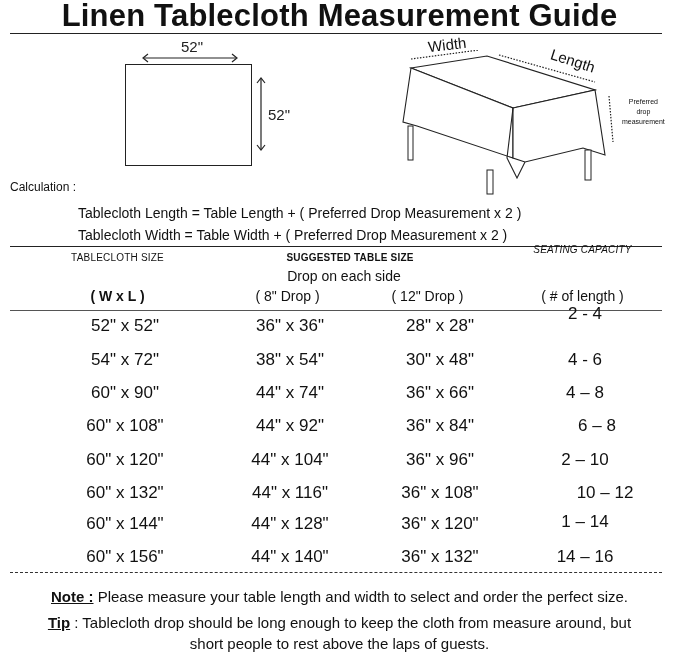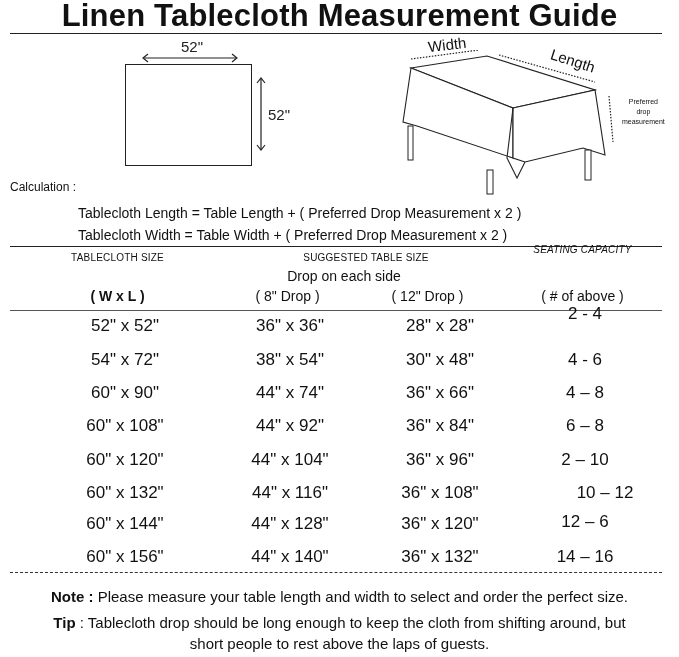--- a/index.html
+++ b/index.html
@@ -8,21 +8,21 @@
   .hr { position:absolute; height:1px; background:#222; }
   .abs { position:absolute; }
   .lbl52 { font-size:15px; color:#222; }
   .calc-title { left:10px; top:180px; font-size:12px; }
   .formula { font-size:14px; left:78px; }
   .th { position:absolute; font-size:10px; text-align:center; font-weight:normal; letter-spacing:0.2px; }
   .sub { position:absolute; font-size:14px; text-align:center; }
   .cell { position:absolute; font-size:17px; text-align:center; }
   .dash { position:absolute; left:10px; width:652px; top:572px; border-top:1px dashed #333; }
   .note { position:absolute; left:0; width:679px; text-align:center; font-size:15px; line-height:22px; }
-  .note b { font-weight:bold; }
+  .note b { font-weight:bold;text-decoration:underline; }
 </style>
 </head>
 <body>
 
 <div class="title">Linen Tablecloth Measurement Guide</div>
 <div class="hr" style="left:10px; width:652px; top:33px;"></div>
 
 <div>
   <div class="abs lbl52" style="left:181px; top:38px;">52"</div>
   <svg class="abs" style="left:140px; top:52px;" width="100" height="12">
@@ -70,27 +70,27 @@
 </div>
 
 <div class="abs calc-title">Calculation :</div>
 <div class="abs formula" style="top:205px;">Tablecloth Length = Table Length + ( Preferred Drop Measurement x 2 )</div>
 <div class="abs formula" style="top:227px;">Tablecloth Width = Table Width + ( Preferred Drop Measurement x 2 )</div>
 
 <div class="hr" style="left:10px; width:652px; top:246px;"></div>
 
 <div>
   <div class="th" style="left:20px; width:195px; top:252px;">TABLECLOTH SIZE</div>
-  <div class="th" style="left:236px; width:260px; top:252px;">SUGGESTED TABLE SIZE</div>
+  <div class="th" style="left:220px; width:260px; top:252px;font-weight:bold;">SUGGESTED TABLE SIZE</div>
   <div class="th" style="left:485px; width:195px; top:244px;font-style:italic;">SEATING CAPACITY</div>
   <div class="sub" style="left:214px; width:260px; top:268px;">Drop on each side</div>
   <div class="sub" style="left:20px; width:195px; top:288px;font-weight:bold;">( W x L )</div>
   <div class="sub" style="left:230px; width:115px; top:288px;">( 8" Drop )</div>
   <div class="sub" style="left:370px; width:115px; top:288px;">( 12" Drop )</div>
-  <div class="sub" style="left:485px; width:195px; top:288px;">( # of above )</div>
+  <div class="sub" style="left:485px; width:195px; top:288px;">( # of length )</div>
 </div>
 
 <div class="hr" style="left:10px; width:652px; top:310px; background:#555;"></div>
 
 <div>
   <div>
     <div class="cell" style="left:20px; width:210px; top:316px;">52" x 52"</div>
     <div class="cell" style="left:220px; width:140px; top:316px;">36" x 36"</div>
     <div class="cell" style="left:370px; width:140px; top:316px;">28" x 28"</div>
     <div class="cell" style="left:530px; width:110px; top:304px;">2 - 4</div>
@@ -104,49 +104,49 @@
   <div>
     <div class="cell" style="left:20px; width:210px; top:383px;">60" x 90"</div>
     <div class="cell" style="left:220px; width:140px; top:383px;">44" x 74"</div>
     <div class="cell" style="left:370px; width:140px; top:383px;">36" x 66"</div>
     <div class="cell" style="left:530px; width:110px; top:383px;">4 – 8</div>
   </div>
   <div>
     <div class="cell" style="left:20px; width:210px; top:416px;">60" x 108"</div>
     <div class="cell" style="left:220px; width:140px; top:416px;">44" x 92"</div>
     <div class="cell" style="left:370px; width:140px; top:416px;">36" x 84"</div>
-    <div class="cell" style="left:530px; width:110px; top:416px;">6 – 8</div>
+    <div class="cell" style="left:542px; width:110px; top:416px;">6 – 8</div>
   </div>
   <div>
     <div class="cell" style="left:20px; width:210px; top:450px;">60" x 120"</div>
     <div class="cell" style="left:220px; width:140px; top:450px;">44" x 104"</div>
     <div class="cell" style="left:370px; width:140px; top:450px;">36" x 96"</div>
     <div class="cell" style="left:530px; width:110px; top:450px;">2 – 10</div>
   </div>
   <div>
     <div class="cell" style="left:20px; width:210px; top:483px;">60" x 132"</div>
     <div class="cell" style="left:220px; width:140px; top:483px;">44" x 116"</div>
     <div class="cell" style="left:370px; width:140px; top:483px;">36" x 108"</div>
     <div class="cell" style="left:550px; width:110px; top:483px;">10 – 12</div>
   </div>
   <div>
     <div class="cell" style="left:20px; width:210px; top:514px;">60" x 144"</div>
     <div class="cell" style="left:220px; width:140px; top:514px;">44" x 128"</div>
     <div class="cell" style="left:370px; width:140px; top:514px;">36" x 120"</div>
-    <div class="cell" style="left:530px; width:110px; top:512px;">12 – 6</div>
+    <div class="cell" style="left:530px; width:110px; top:512px;">1 – 14</div>
   </div>
   <div>
     <div class="cell" style="left:20px; width:210px; top:547px;">60" x 156"</div>
     <div class="cell" style="left:220px; width:140px; top:547px;">44" x 140"</div>
     <div class="cell" style="left:370px; width:140px; top:547px;">36" x 132"</div>
     <div class="cell" style="left:530px; width:110px; top:547px;">14 – 16</div>
   </div>
 </div>
 
 <div class="dash"></div>
 
 <div class="note" style="top:586px;">
   <b>Note :</b><span> Please measure your table length and width to select and order the perfect size.</span>
 </div>
 <div class="note" style="top:612px;">
-  <b>Tip</b><span> : Tablecloth drop should be long enough to keep the cloth from shifting around, but</span>
+  <b>Tip</b><span> : Tablecloth drop should be long enough to keep the cloth from measure around, but</span>
 </div>
 <div class="note" style="top:633px;">short people to rest above the laps of guests.</div>
 
 </body></html>

